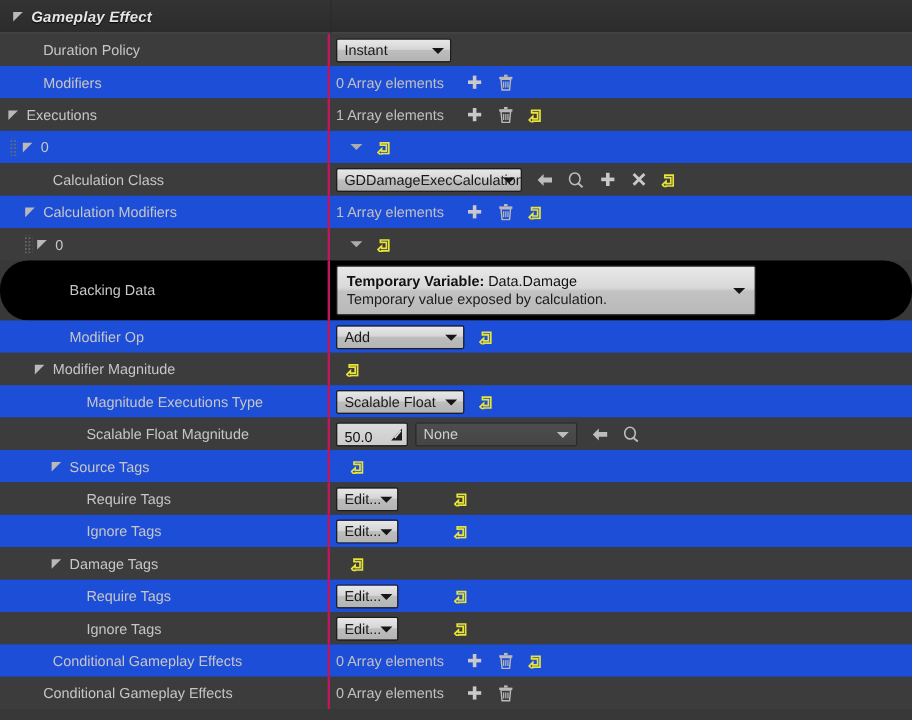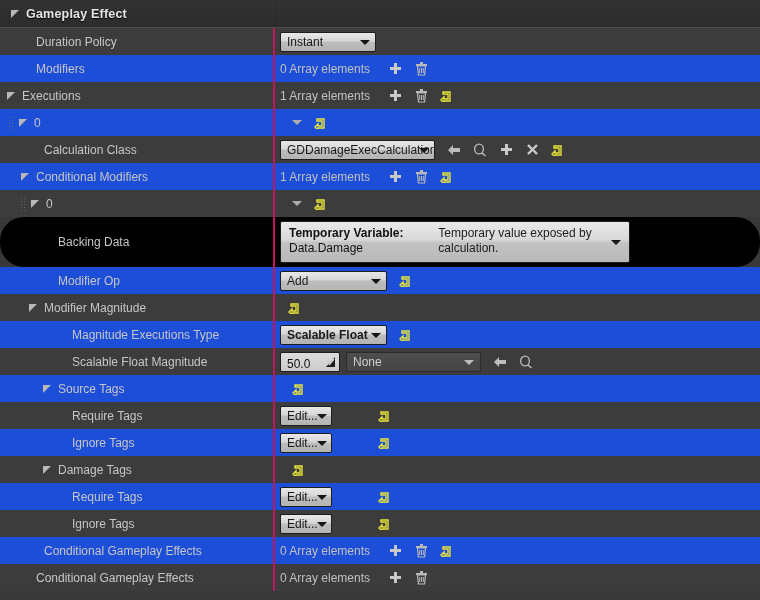--- a/index.html
+++ b/index.html
@@ -16,21 +16,21 @@
   .cat-header{
     position:relative;height:28px;width:760px;
     background:linear-gradient(to bottom,#333333 0%,#2c2c2c 100%);
     border-bottom:1px solid #4e4e4e;
     box-sizing:border-box;
   }
   .cat-header .hdr-split{
     position:absolute;left:275px;top:0;width:1px;height:28px;background:#2a2a2a;
   }
   .cat-header .hdr-inner{
-    display:flex;align-items:center;height:27px;padding-left:10px;
+    display:flex;align-items:center;height:27px;padding-left:10px;font-style:italic;
   }
   .cat-title{
     font-size:12.5px;font-weight:bold;color:#e6e6e6;letter-spacing:.2px;
     text-shadow:0 1px 1px #000;
   }
 
   
   .row{
     position:relative;height:27px;width:760px;box-sizing:border-box;
     display:flex;align-items:center;
@@ -89,32 +89,32 @@
     cursor:pointer;
   }
   .combo .caret{
     position:absolute;right:5px;top:50%;margin-top:-2px;
     width:0;height:0;border-left:5px solid transparent;border-right:5px solid transparent;
     border-top:5px solid #151515;
   }
   .combo-instant{width:96px;}
   .combo-class{width:155px;}
   .combo-add{width:107px;}
-  .combo-sf{width:107px;font-weight:bold;}
+  .combo-sf{width:107px;}
   .combo-edit{width:52px;padding-right:0;}
   .combo-edit .caret{right:4px;}
 
   
   .combo-struct{
     width:350px;height:42px;box-sizing:border-box;
     background:linear-gradient(to bottom,#e9e9e9 0%,#d8d8d8 45%,#c2c2c2 52%,#b9b9b9 100%);
     border:1px solid #1d1d1d;border-radius:2px;
     position:relative;padding:4px 22px 4px 8px;
     color:#111;cursor:pointer;
-    display:flex;flex-direction:row;justify-content:center;
+    display:flex;flex-direction:column;justify-content:center;
   }
   .combo-struct .line1{font-size:12px;line-height:15px;}
   .combo-struct .line1 b{font-weight:bold;}
   .combo-struct .line2{font-size:12px;line-height:15px;color:#1c1c1c;}
   .combo-struct .caret{
     position:absolute;right:8px;top:50%;margin-top:-2px;
     width:0;height:0;border-left:5px solid transparent;border-right:5px solid transparent;
     border-top:5px solid #151515;
   }
 
@@ -330,21 +330,21 @@
             <path d="M3 2 v2 h5 v5 h-4 v-2 l-3 3 3 3 v-2 h6 v-9 z" fill="none" stroke="#e8e438" stroke-width="1.4"></path>
           </svg>
       </span>
     </div>
   </div>
 
   <div class="row norm">
     <div class="name-cell">
       <span class="gap20"></span>
       <span class="expander"></span>
-      <span class="label">Conditional Modifiers</span>
+      <span class="label">Calculation Modifiers</span>
     </div>
     <div class="value-cell">
       <span class="arr-text">1 Array elements</span>
       <span class="gap14"></span>
       <span class="ibtn">
         <svg width="13" height="13" viewBox="0 0 13 13">
             <rect x="5" y="1" width="3" height="11" fill="#c9c9c9"></rect>
             <rect x="1" y="5" width="11" height="3" fill="#c9c9c9"></rect>
           </svg>
       </span>

